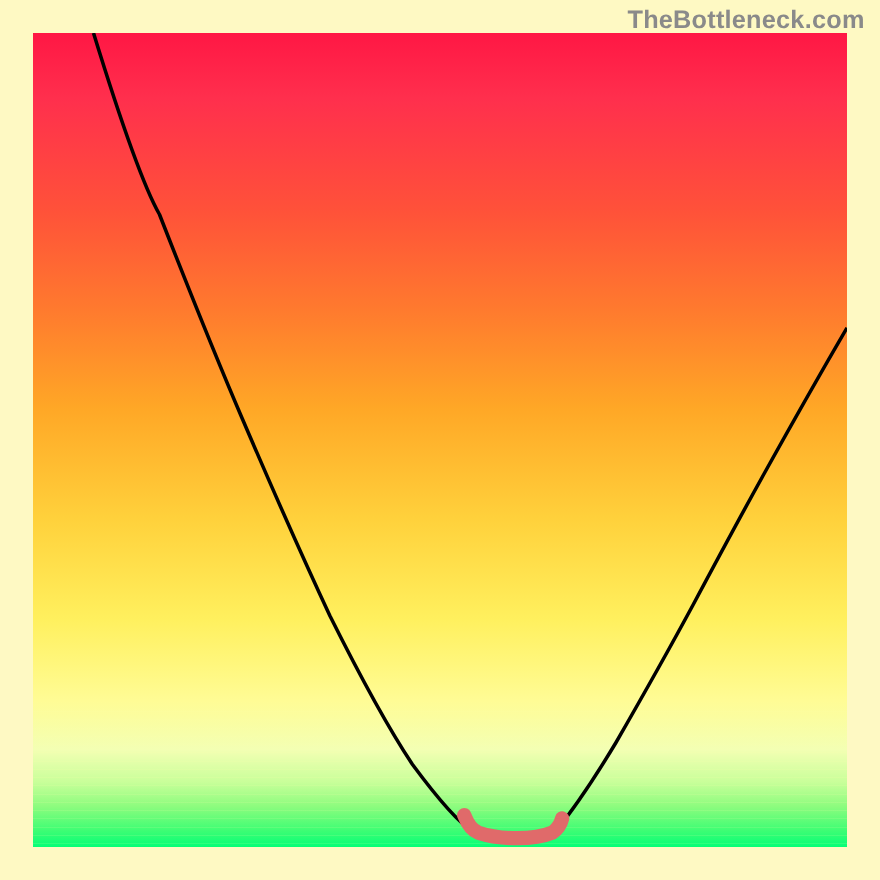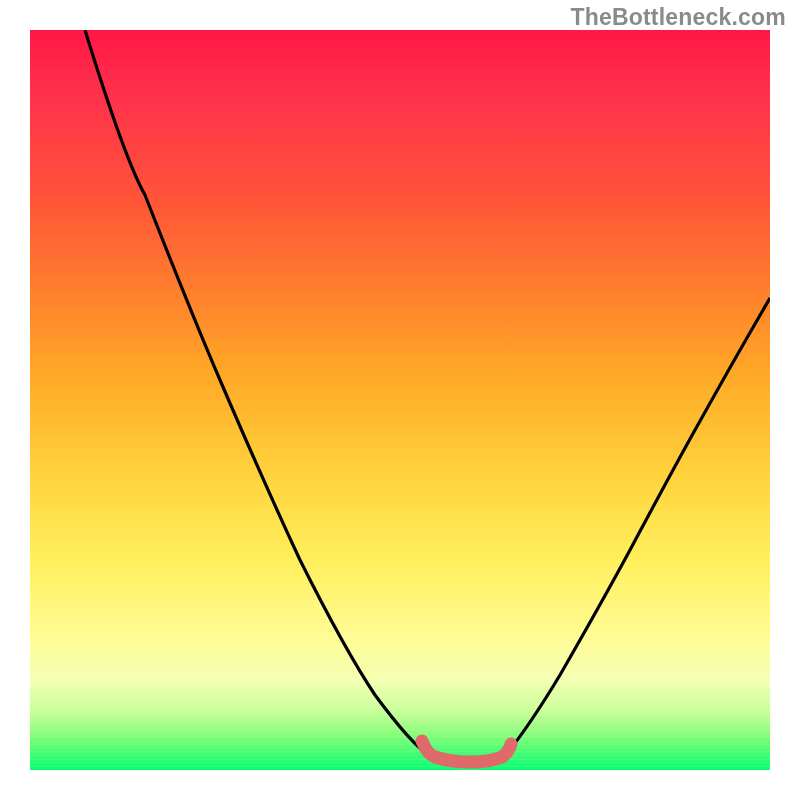--- a/index.html
+++ b/index.html
@@ -7,21 +7,21 @@
     padding: 0;
     width: 800px;
     height: 800px;
     background: #000;
     overflow: hidden;
   }
   .frame {
     position: relative;
     width: 800px;
     height: 800px;
-    background: #ffffff;
+    background: #fef9c3;
   }
   .watermark {
     position: absolute;
     top: 4px;
     right: 14px;
     font-family: Arial, Helvetica, sans-serif;
     font-size: 23px;
     font-weight: 600;
     color: #8a8a8a;
     letter-spacing: 0.2px;

